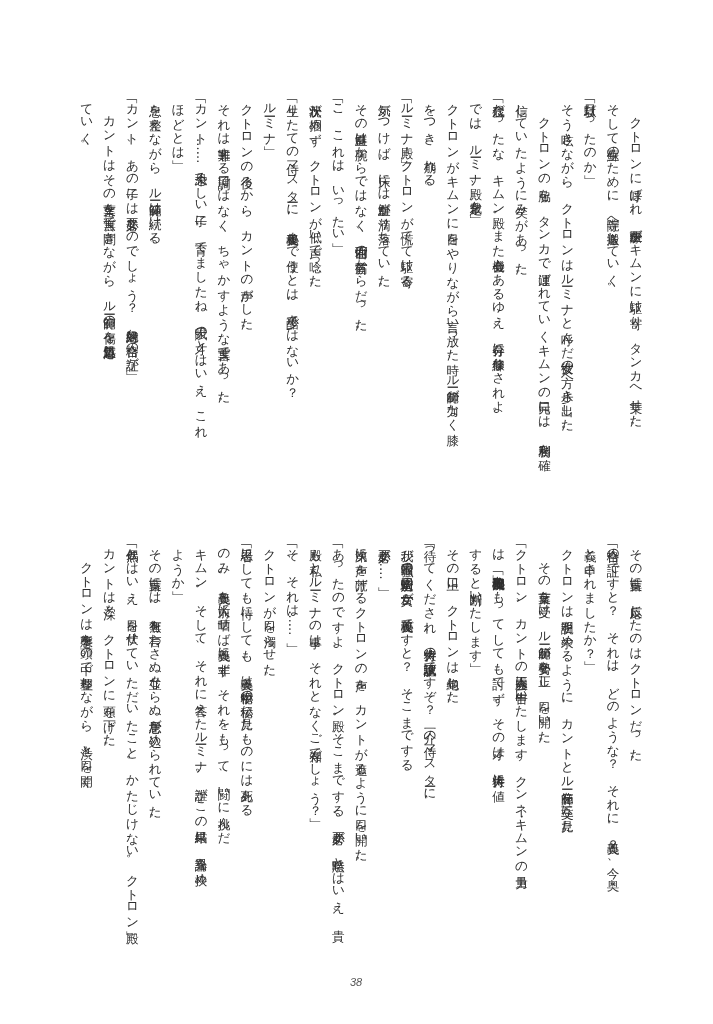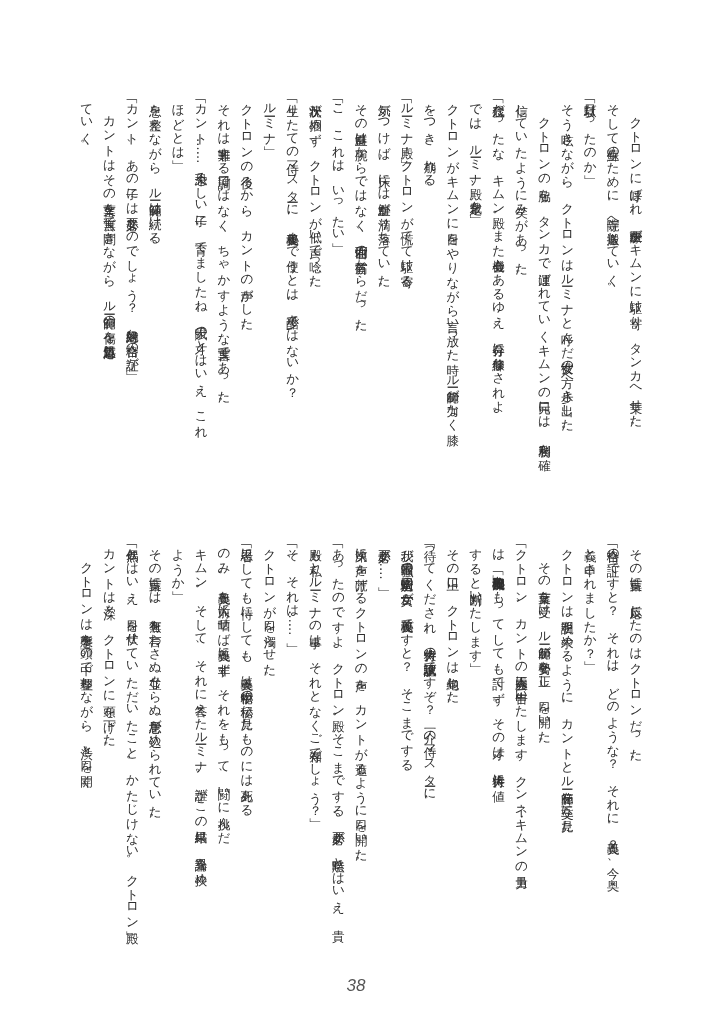--- a/index.html
+++ b/index.html
@@ -14,21 +14,21 @@
   .block.upper { top: 95px; }
   .block.lower { top: 540px; }
   .col {
     width: 22.9px; height: 405px; line-height: 22.9px;
     font-size: 12.6px; white-space: nowrap; overflow: visible;
     letter-spacing: 0;
   }
   .page-number {
     position: absolute; top: 976px; left: 336px; width: 40px;
     text-align: center; font-family: "Liberation Sans", sans-serif;
-    font-size: 17px; color: #555555; font-style: italic;
+    font-size: 11px; color: #555555; font-style: italic;
   }
 </style>
 </head>
 <body>
 
 <div class="block upper">
   <div class="col">　クトロンに呼ばれ、医療班がキムンに駆け寄り、タンカへ乗せた。</div>
   <div class="col">そして蘇生のために、寺院へ搬送していく。</div>
   <div class="col">「駄目だったのか」</div>
   <div class="col">そう呟きながら、クトロンはルーミナと呼んだ彼女の方へ歩き出した。</div>

